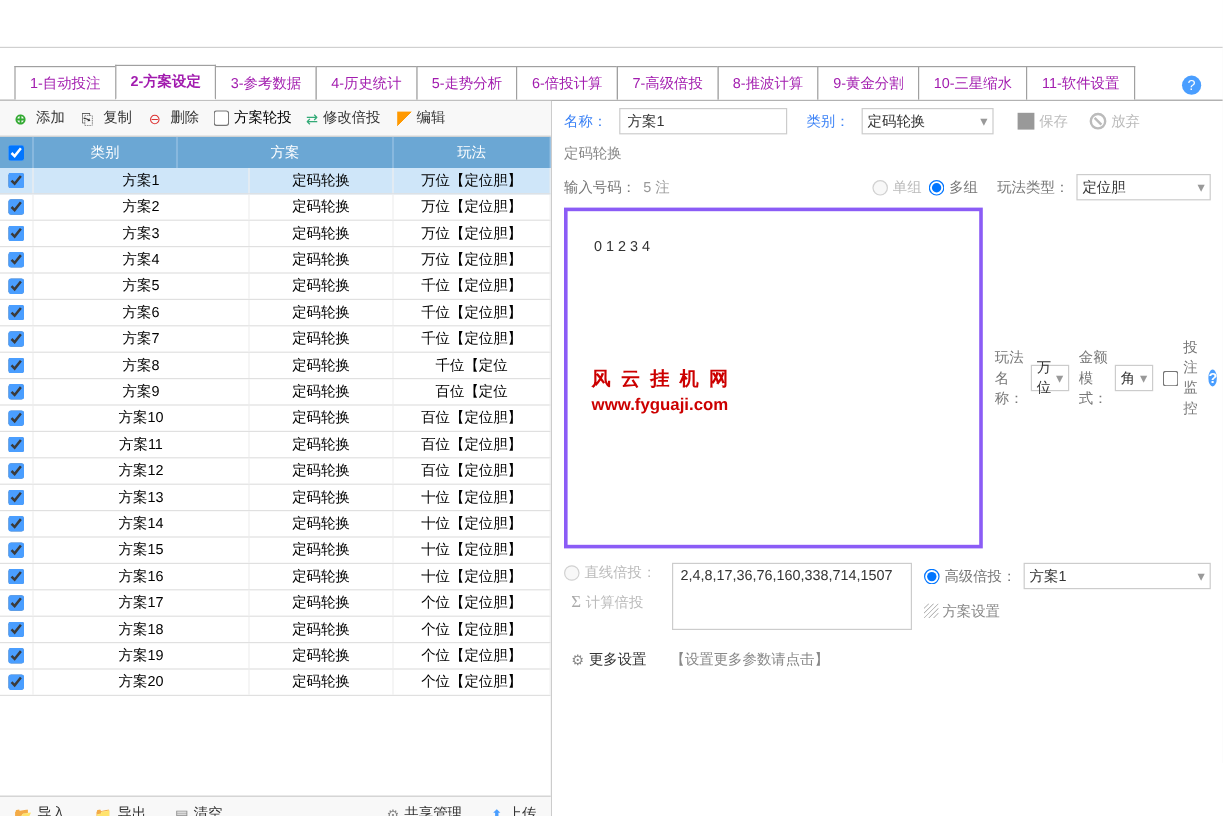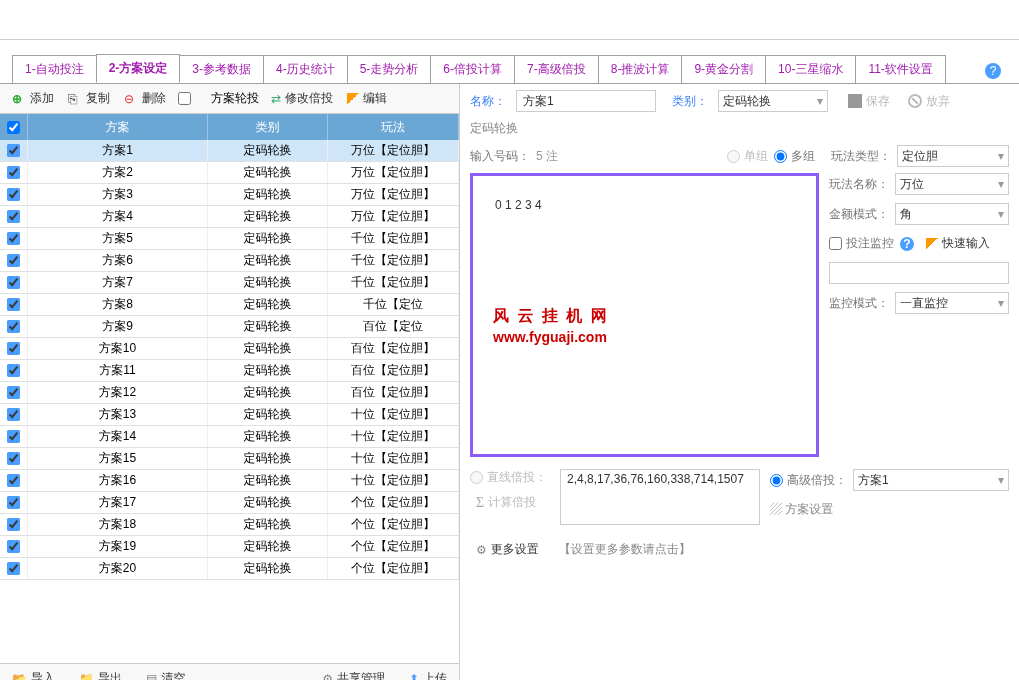--- a/index.html
+++ b/index.html
@@ -10,21 +10,21 @@
 .tab { border: 1px solid #a0a0a0; border-bottom: none; padding: 5px 12px; background: #fff; color: #a21caf; cursor: pointer; margin-right: -1px; }
 .tab.active { background: #fff; font-weight: bold; border-bottom: 1px solid #fff; position: relative; z-index: 2; }
 .help-icon { margin-left: auto; width: 16px; height: 16px; border-radius: 50%; background: #4a9eff; color: #fff; text-align: center; line-height: 16px; cursor: pointer; margin-right: 6px; margin-bottom: 4px; }
 .content { display: flex; border-top: 1px solid #a0a0a0; height: calc(100% - 70px); }
 .left-panel { width: 460px; border-right: 1px solid #ccc; display: flex; flex-direction: column; }
 .toolbar { display: flex; align-items: center; padding: 4px 6px; border-bottom: 1px solid #ccc; gap: 2px; background: #f8f8f8; }
 .tb-btn { display: inline-flex; align-items: center; gap: 4px; padding: 2px 6px; cursor: pointer; color: #333; }
 .icon { width: 14px; height: 14px; display: inline-block; }
 .icon-add { color: #3a3; font-weight: bold; }
 .icon-del { color: #d33; }
-.tb-chk { margin: 0 4px; display: inline-flex; align-items: center; gap: 20px; }
+.tb-chk { margin: 0 4px; display: inline-flex; align-items: center; gap: 4px; }
 .grid { flex: 1; overflow: auto; }
 .grid-head { display: flex; background: #6ba7d4; color: #fff; height: 26px; }
 .grid-head .cell { border-right: 1px solid #9cc4e4; display: flex; align-items: center; justify-content: center; }
 .col-chk { width: 28px; }
 .col-plan { width: 180px; }
 .col-cat { width: 120px; }
 .col-play { flex: 1; }
 .grid-body { }
 .grid-row { display: flex; height: 22px; border-bottom: 1px solid #e0e0e0; align-items: center; }
 .grid-row.selected { background: #cfe6f9; }
@@ -107,22 +107,22 @@
           <span class="icon-pencil"></span>
           <span>编辑</span>
         </span>
       </div>
 
       <div class="grid">
         <div class="grid-head">
           <div class="cell col-chk">
               <input type="checkbox" checked="" style="">
             </div>
+          <div class="cell col-cat">类别</div>
           <div class="cell col-plan">方案</div>
-          <div class="cell col-cat">类别</div>
           <div class="cell col-play">玩法</div>
         </div>
         <div class="grid-body" id="grid-body">
             <div class="grid-row selected">
               <div class="cell col-chk">
                 <input type="checkbox" checked="" style="">
               </div>
               <div class="cell col-plan">方案1</div>
               <div class="cell col-cat">定码轮换</div>
               <div class="cell col-play">万位【定位胆】</div>
@@ -346,21 +346,21 @@
       </div>
 
       <div style="display:flex; gap:10px;">
         <div class="textarea-box" style="flex:1">
           <span>0 1 2 3 4</span>
           <div class="watermark">
             <div class="line1">风 云 挂 机 网</div>
             <div class="line2">www.fyguaji.com</div>
           </div>
         </div>
-        <div style="width:180px; display:flex; flex-direction:column; gap:8px;">
+        <div style="width:180px; display:flex; gap:8px;">
           <div class="form-row">
             <span>玩法名称：</span>
             <div class="form-select" style="flex:1">
                 <span>万位</span>
               </div>
           </div>
           <div class="form-row">
             <span>金额模式：</span>
             <div class="form-select" style="flex:1">
                 <span>角</span>

